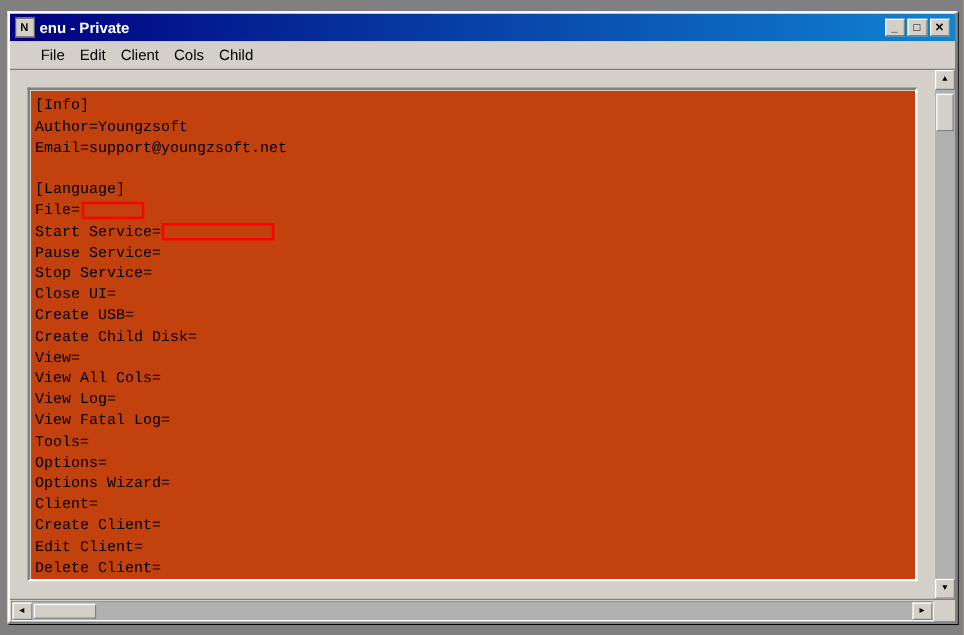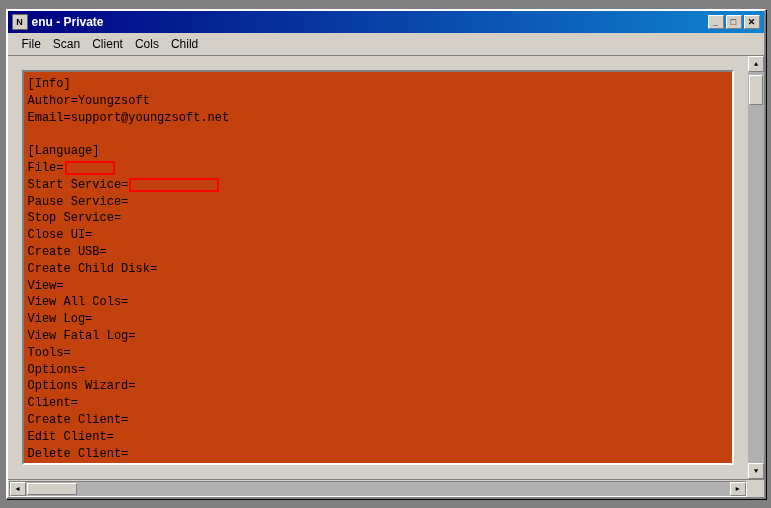--- a/index.html
+++ b/index.html
@@ -78,21 +78,21 @@
       justify-content: center;
       color: #000;
       cursor: pointer;
       font-family: Arial, sans-serif;
       font-weight: bold;
     }
 
     .menu-bar {
       background: #d4d0c8;
       display: flex;
-      padding: 2px 8px;
+      padding: 2px 19px;
       font-family: Arial, sans-serif;
       font-size: 12px;
       border-bottom: 1px solid #808080;
     }
 
     .menu-item {
       padding: 2px 6px;
       cursor: pointer;
       color: #000;
     }
@@ -249,21 +249,21 @@
     </div>
     <div class="title-bar-buttons">
       <div class="title-btn">_</div>
       <div class="title-btn">□</div>
       <div class="title-btn">✕</div>
     </div>
   </div>
 
   <div class="menu-bar">
     <div class="menu-item">File</div>
-    <div class="menu-item">Scan</div>
+    <div class="menu-item">Edit</div>
     <div class="menu-item">Client</div>
     <div class="menu-item">Cols</div>
     <div class="menu-item">Child</div>
   </div>
 
   <div class="content-area">
     <div class="text-area-wrapper">
       <div class="text-content">[Info]
 Author=Youngzsoft
 Email=support@youngzsoft.net

